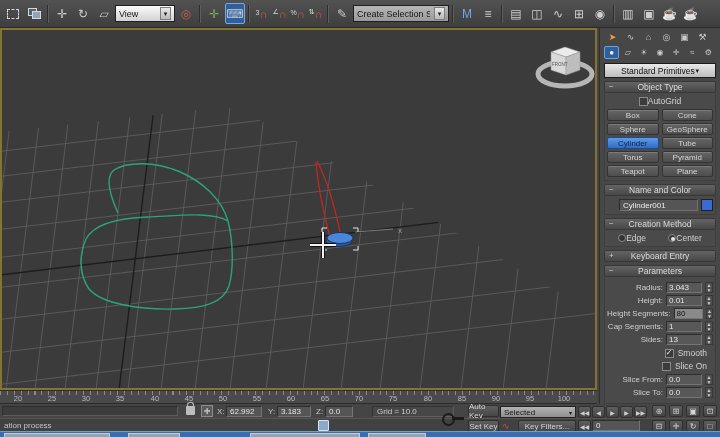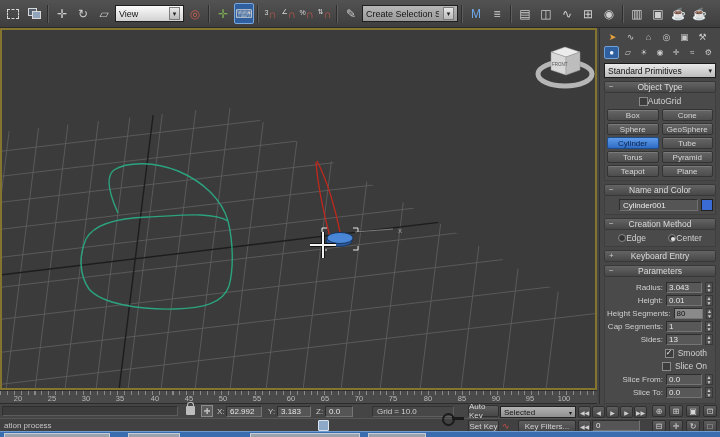--- a/index.html
+++ b/index.html
@@ -22,41 +22,41 @@
   .tworects i:nth-child(2){left:4px;top:3px;width:9px;height:8px;background:#8fa3bb;}
   .red{color:#c95f4f;} .green{color:#7fae57;} .blue{color:#6fa8e8;}
   .magnetpair{display:flex;align-items:flex-end;}
   .magnetpair .sup{font-size:7px;color:#d8d8d8;margin-bottom:4px;}
   .magnetpair .mg{font-size:11px;color:#c9574a;font-weight:bold;}
   .tdrop{height:17px;background:linear-gradient(#fbfbfb,#d2d2d2);border:1px solid #1f1f1f;
     display:flex;align-items:center;font-size:9px;color:#141414;padding:0 3px;flex:0 0 auto;}
   .tdrop .arrowbox{margin-left:4px;width:11px;height:13px;background:linear-gradient(#e9e9e9,#b9b9b9);
     border:1px solid #7d7d7d;display:flex;align-items:center;justify-content:center;font-size:7px;color:#222;}
   .tdrop.dim{background:linear-gradient(#b7b7b7,#9a9a9a);}
-  .tdrop.w56{width:69px;} .tdrop.w92{width:96px;}
+  .tdrop.w56{width:60px;} .tdrop.w92{width:96px;}
   .tdrop .lbl{flex:1;overflow:hidden;white-space:nowrap;}
 
   
   .viewport{position:absolute;left:0;top:28px;width:597px;height:362px;background:#3b3b3b;
     border:2px solid #837430;overflow:hidden;}
   .viewport svg{position:absolute;left:-2px;top:-2px;}
 
   
   .cmdpanel{position:absolute;left:599px;top:28px;width:121px;height:376px;background:#474747;
     border-left:1px solid #303030;padding:1px 2px;}
   .tabsrow{display:flex;gap:1px;padding:1px 2px;}
   .ptab{width:17px;height:14px;display:flex;align-items:center;justify-content:center;
     font-size:9px;color:#c9c9c9;border-radius:2px;}
   .ptab.active{color:#e8a33d;}
   .subrow{display:flex;gap:1px;padding:1px 2px 2px 2px;}
   .stab{width:16px;height:13px;display:flex;align-items:center;justify-content:center;
     font-size:8px;color:#c9c9c9;border-radius:2px;}
   .stab.active{background:#2f5f9e;border:1px solid #6fa0d8;color:#eaf2ff;}
   .paneldrop{margin:2px 2px;height:15px;background:linear-gradient(#e9e9e9,#bdbdbd);
-    border:1px solid #1c1c1c;display:flex;align-items:center;font-size:8.5px;color:#101010;padding:0 3px;}
+    border:1px solid #1c1c1c;display:flex;align-items:center;font-size:8.5px;color:#101010;padding:0 16px;}
   .paneldrop .lbl{flex:1;} .paneldrop .da{font-size:7px;color:#222;}
   .rollhead{margin:3px 2px 0 2px;height:12px;background:linear-gradient(#646464,#474747);
     border:1px solid #383838;border-radius:2px;display:flex;align-items:center;justify-content:center;
     font-size:8.5px;color:#dcdcdc;position:relative;}
   .rollhead .pm{position:absolute;left:4px;top:0;font-size:8px;color:#cfcfcf;}
   .rollbody{margin:0 2px;padding:3px 2px;background:#4a4a4a;border:1px solid #3e3e3e;border-top:none;}
   .cbrow{display:flex;align-items:center;justify-content:center;font-size:8.5px;color:#d2d2d2;}
   .cb{width:9px;height:9px;background:#3c3c3c;border:1px solid #8a8a8a;display:flex;
     align-items:center;justify-content:center;font-size:8px;color:#e8e8e8;line-height:1;}
   .btngrid{display:grid;grid-template-columns:1fr 1fr;gap:2px 3px;margin-top:3px;}

